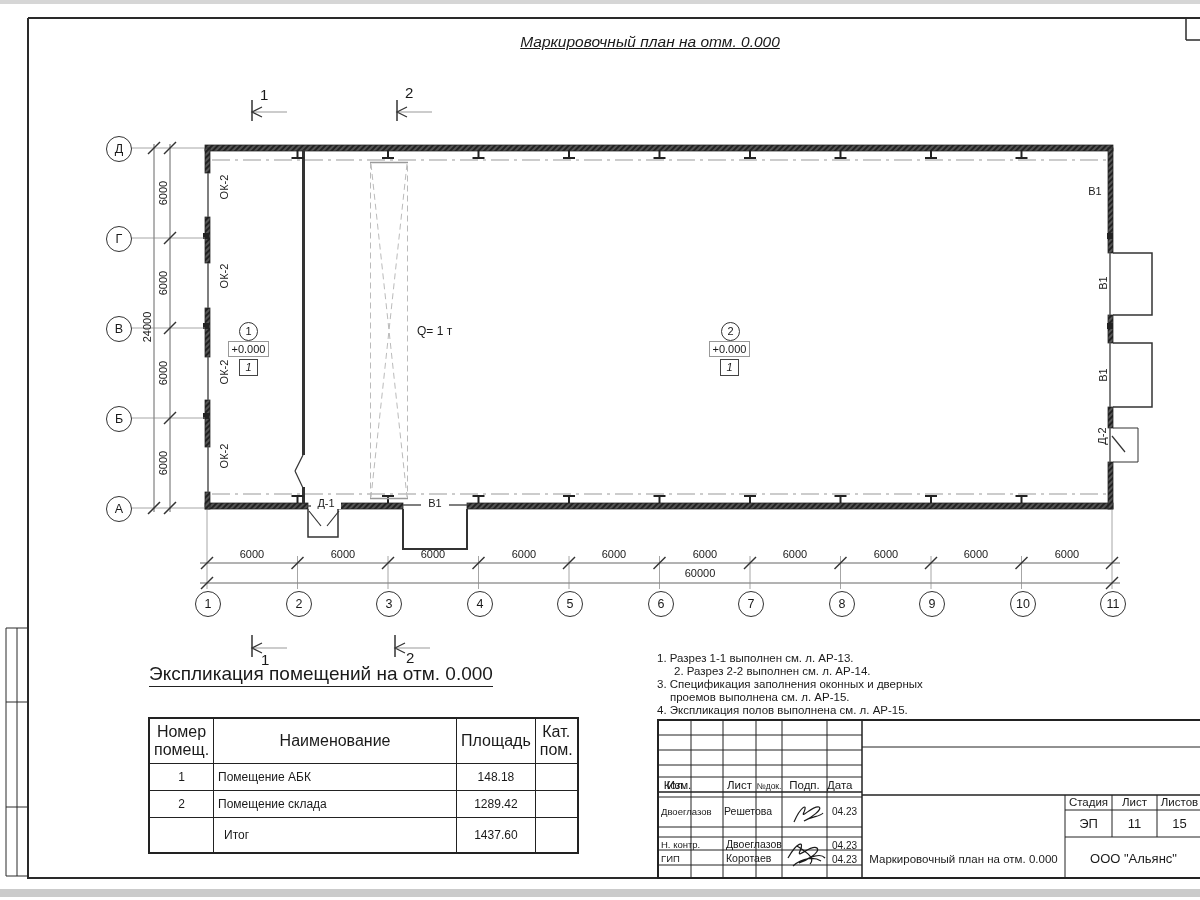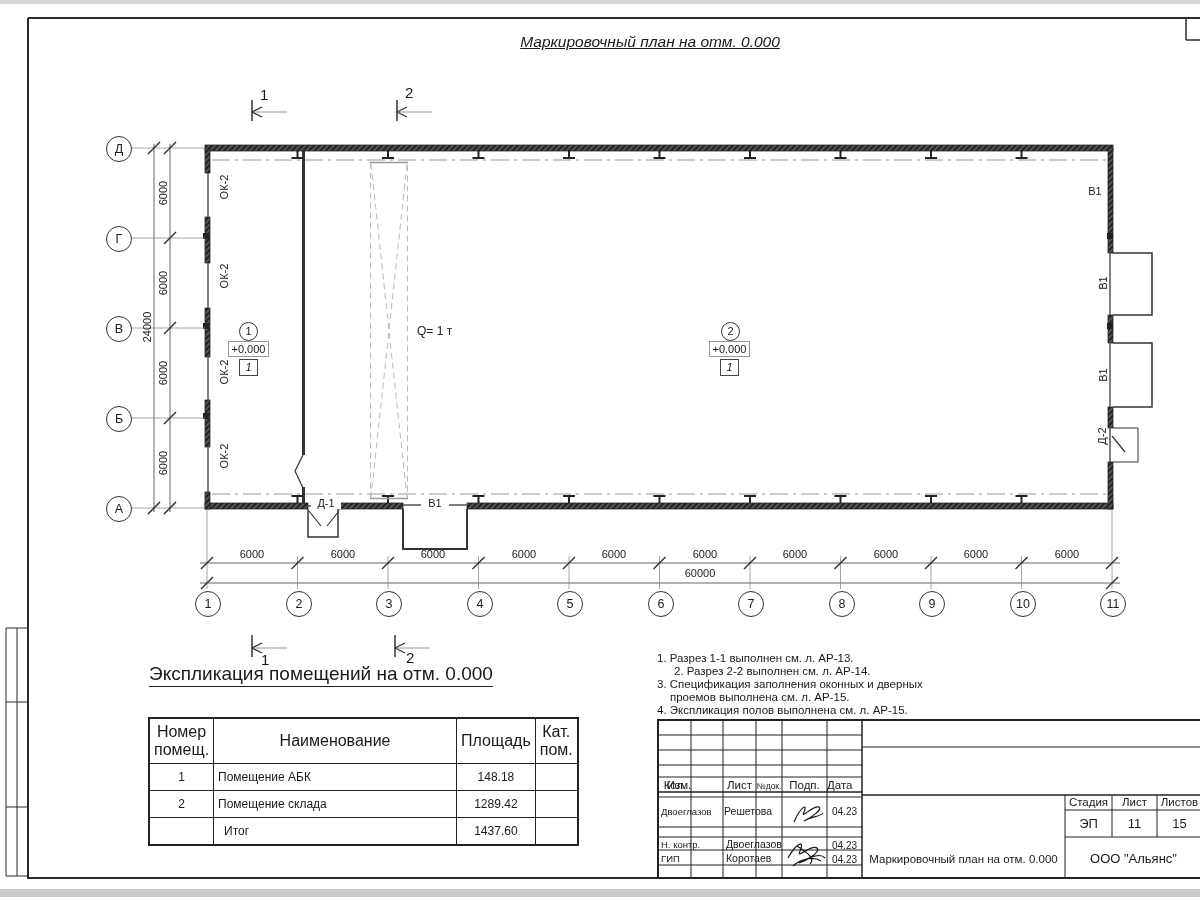--- a/index.html
+++ b/index.html
@@ -355,21 +355,21 @@
     <td>Помещение АБК</td>
     <td style="text-align:center;">148.18</td>
     <td></td>
   </tr>
   <tr style="height:27px;">
     <td style="text-align:center;">2</td>
     <td>Помещение склада</td>
     <td style="text-align:center;">1289.42</td>
     <td></td>
   </tr>
-  <tr style="height:28px;">
+  <tr style="height:36px;">
     <td style="text-align:center;"></td>
     <td style="padding-left:10px;">Итог</td>
     <td style="text-align:center;">1437.60</td>
     <td></td>
   </tr>
 </tbody>
   </table>
 
 <div class="tbtext" style="left:658px;top:779px;width:42px;">Изм.</div>
 <div class="tbtext" style="left:659px;top:779px;width:32px;">Кол.</div>

